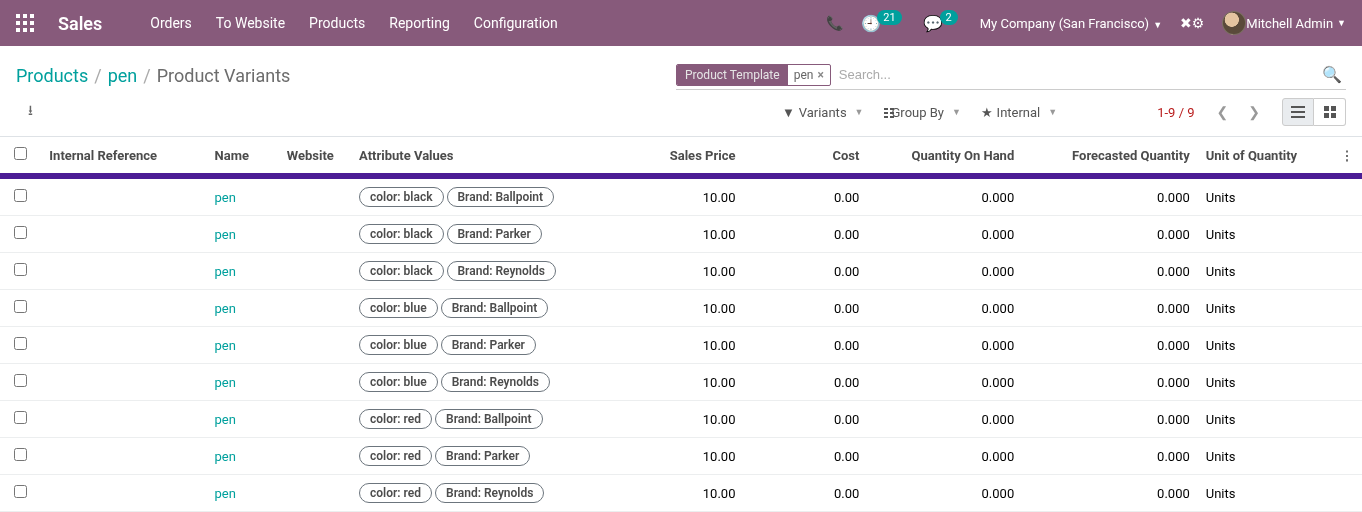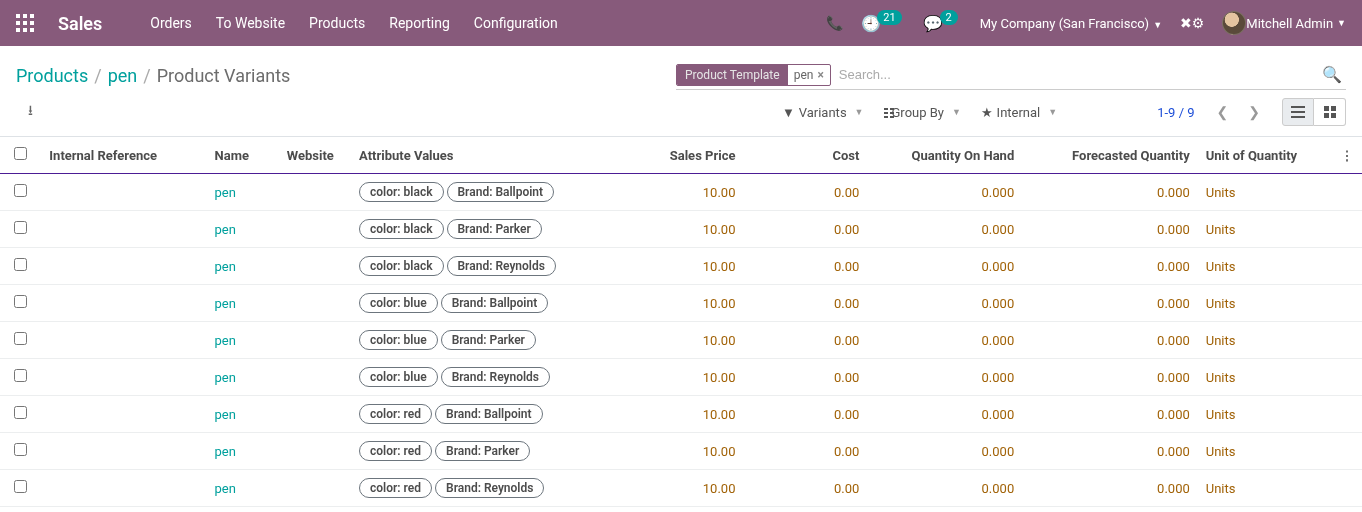--- a/index.html
+++ b/index.html
@@ -34,34 +34,34 @@
 .search-input { border: none; outline: none; flex: 1; font-size: 13px; padding: 2px 4px; color: #555; }
 .search-input::placeholder { color: #aaa; }
 .search-icon { color: #666; cursor: pointer; padding: 0 4px; font-size: 16px; }
 .toolbar { display: flex; align-items: center; padding: 6px 16px 10px 16px; }
 .toolbar-left { flex: 1; display: flex; align-items: center; }
 .export-icon { color: #666; cursor: pointer; font-size: 14px; margin-left: 12px; }
 .toolbar-right { display: flex; align-items: center; gap: 14px; margin-right: 0; }
 .filterbar { display:flex; gap:20px; align-items:center; margin-right: 100px;}
 .filter-btn { color: #555; cursor: pointer; font-size: 13px; display:flex; align-items:center; gap:4px; }
 .filter-btn .caret { color: #999; }
-.pager { color: #1d4ed8; font-size: 13px; }
+.pager { color: #b91c1c; font-size: 13px; }
 .pager-arrows { display:flex; gap:4px; }
 .pager-arrow { color: #999; cursor: pointer; padding: 4px 8px; font-size: 14px; }
 .view-switch { display:flex; }
 .view-btn { width: 32px; height: 28px; border: 1px solid #ccc; display:flex; align-items:center; justify-content:center; cursor:pointer; color:#555; background:#fff; }
 .view-btn.active { background:#e9ecef; color:#495057; }
 .view-btn:first-child { border-radius: 3px 0 0 3px; }
 .view-btn:last-child { border-radius: 0 3px 3px 0; border-left:none; }
 table { width: 100%; border-collapse: collapse; border-top:1px solid #dee2e6; }
-th { text-align: left; font-weight: 700; font-size: 13px; color: #4c4c4c; padding: 10px 8px; border-bottom: 1px solid #4c1d95; }
+th { text-align: left; font-weight: 700; font-size: 13px; color: #4c4c4c; padding: 10px 8px; border-bottom: 6px solid #4c1d95; }
 th.num, td.num { text-align: right; }
 td { padding: 8px 8px; border-bottom: 1px solid #eceeef; font-size: 13px; vertical-align: middle; }
 td a { color: #00a09d; text-decoration: none; cursor: pointer; }
-td.num a, td.uom { color: #a16207; }
+td.num a, td.uom { color: #000000; }
 .chk { width: 40px; text-align: center; }
 .chk input, th.chk input { cursor: pointer; width:13px; height:13px; }
 .attr-pill { display: inline-block; border: 1px solid #6c757d; border-radius: 12px; padding: 2px 10px; font-size: 12px; color: #4c4c4c; font-weight: 600; margin-right: 3px; background:#fff; }
 .menu-dots { width: 20px; text-align:center; cursor:pointer; color:#666; }
 .hlines-icon { display:inline-flex; flex-direction:column; gap:2px; padding-top:2px;}
 .hlines-icon span { width:4px; height:2px; background:#555; box-shadow: 6px 0 0 #555; }
 .list-icon { display:inline-flex; flex-direction:column; gap:3px; }
 .list-icon span { width:14px; height:2px; background:#555; }
 .kanban-icon { display:grid; grid-template-columns: 5px 5px; grid-template-rows: 5px 5px; gap:2px; }
 .kanban-icon span { background:#555; }

